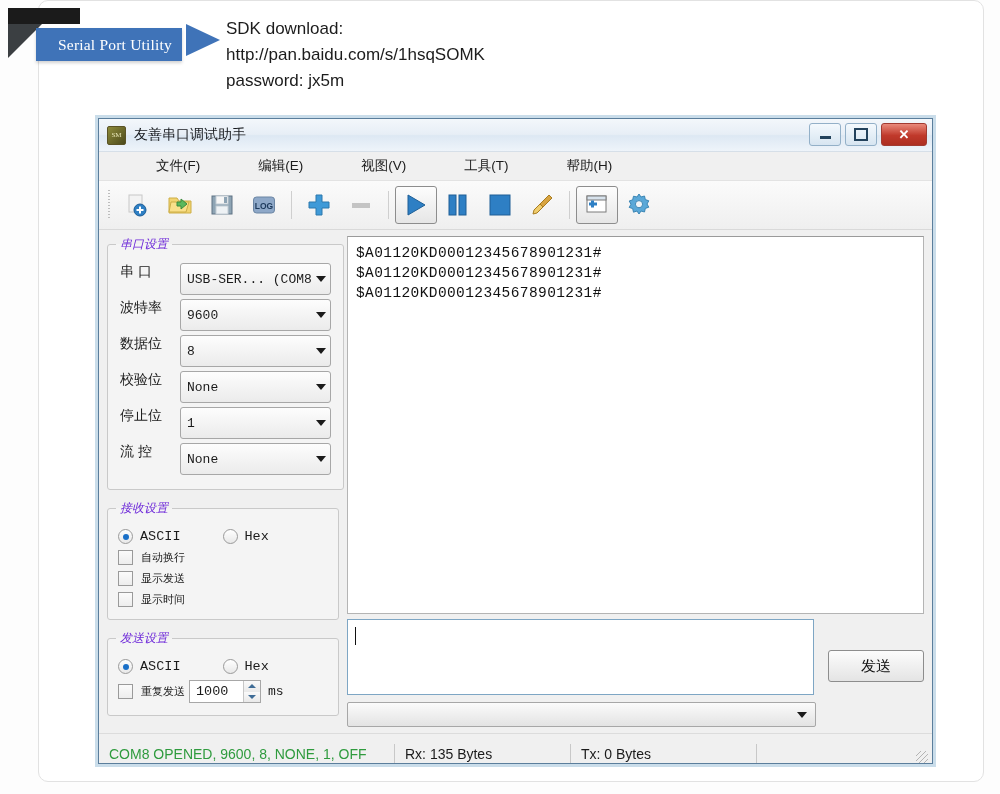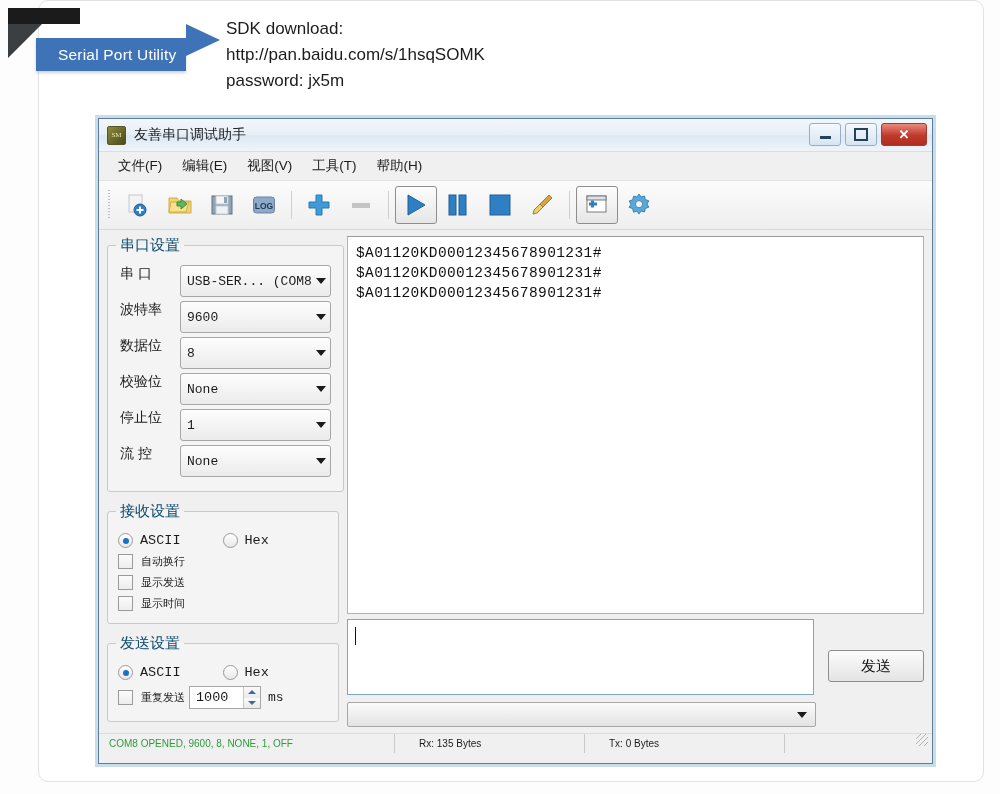--- a/index.html
+++ b/index.html
@@ -22,25 +22,26 @@
   .ribbon-wrap{position:absolute;left:0;top:8px;height:52px;}
   .ribbon-fold{
     position:absolute;left:8px;top:0px;width:72px;height:16px;background:#1b1b1b;
   }
   .ribbon-fold2{
     position:absolute;left:8px;top:16px;width:0;height:0;
     border-left:34px solid #3b3f42;
     border-bottom:34px solid transparent;
   }
   .ribbon{
-    position:absolute;left:36px;top:30px;height:33px;
+    position:absolute;left:36px;top:20px;height:33px;
     background:#3f73b8;
     display:flex;align-items:center;
     padding-left:22px;padding-right:10px;
     box-shadow:0 2px 3px rgba(0,0,0,.18);
+    font-family:Liberation Serif, serif;
   }
   .ribbon-label{
     color:#ffffff;font-size:15.5px;letter-spacing:.2px;white-space:nowrap;
   }
   .ribbon-arrow{
     position:absolute;top:16px;width:0;height:0;
     border-top:16.5px solid transparent;
     border-bottom:16.5px solid transparent;
     border-left:34px solid #3f73b8;
   }
@@ -87,21 +88,21 @@
   .wb.close{
     width:44px;border:1px solid #a13b32;
     background:linear-gradient(to bottom,#e98a7c,#c0392b 55%,#ad2f22);
     color:#fff;font-size:13px;font-weight:bold;font-family:"Liberation Sans",sans-serif;
   }
 
   .menubar{
     height:28px;display:flex;align-items:center;gap:6px;padding-left:12px;
     background:#f0f0f0;font-size:13.5px;
   }
-  .menu-item{padding:3px 7px;white-space:nowrap;}
+  .menu-item{padding:3px 7px;white-space:nowrap;margin-left:38px;}
 
   .toolbar{
     height:48px;display:flex;align-items:center;gap:0px;padding-left:6px;
     background:linear-gradient(to bottom,#fbfbfb,#efefef);
     border-top:1px solid #e3e3e3;border-bottom:1px solid #d9d9d9;
   }
   .grip{width:8px;height:30px;margin-right:4px;
     background-image:repeating-linear-gradient(to bottom,#bdbdbd 0 1px,transparent 1px 3px);
     background-size:2px 3px;background-repeat:repeat-y;background-position:3px 0;}
   .tbtn{width:40px;height:36px;display:flex;align-items:center;justify-content:center;border:1px solid transparent;border-radius:3px;}
@@ -110,21 +111,21 @@
 
   
   .wbody{display:flex;height:497px;padding:6px 8px 0 8px;box-sizing:border-box;}
   .left{width:232px;flex:none;}
   .right{flex:1;margin-left:8px;display:flex;flex-direction:column;}
 
   fieldset.grp{
     border:1px solid #c9c9c9;border-radius:3px;margin:0 0 10px 0;padding:6px 8px 10px 8px;
     background:#f4f4f4;
   }
-  fieldset.grp legend{font-size:15px;padding:0 4px;color:#0c4a6e;}
+  fieldset.grp legend{font-size:12px;padding:0 4px;color:#6d28d9;font-style:italic;}
 
   .row{display:flex;align-items:flex-start;margin:4px 4px;}
   .row .lbl{width:60px;font-size:14px;white-space:nowrap;}
   .combo{
     flex:1;height:32px;border:1px solid #a7a7a7;border-radius:3px;
     background:linear-gradient(to bottom,#fdfdfd,#ebebeb);
     display:flex;align-items:center;padding:0 4px 0 6px;
     font-family:"Liberation Mono","DejaVu Sans Mono",monospace;font-size:13px;color:#1a1a1a;
     position:relative;box-sizing:border-box;
   }
@@ -175,21 +176,21 @@
   .histcombo{
     flex:1;height:25px;border:1px solid #a7a7a7;border-radius:2px;
     background:linear-gradient(to bottom,#fbfbfb,#e3e3e3);
     display:flex;align-items:center;justify-content:flex-end;padding-right:8px;box-sizing:border-box;
   }
   .hist-sp{width:94px;margin-left:14px;flex:none;}
 
   .statusbar{
     position:absolute;left:0;right:0;bottom:0;height:29px;
     background:#f0f0f0;border-top:1px solid #dcdcdc;
-    display:flex;align-items:flex-start;font-size:10px;gap:14px;
+    display:flex;align-items:flex-end;font-size:14px;
   }
   .st{padding:0 10px;height:19px;display:flex;align-items:center;}
   .st.sep{border-right:1px solid #c8c8c8;}
   .st.ok{color:#2f9b3e;width:296px;box-sizing:border-box;}
   .st.rx{width:176px;box-sizing:border-box;}
   .st.tx{width:186px;box-sizing:border-box;}
   .st.blank{flex:1;}
   .gripper{
     width:12px;height:12px;margin-right:4px;
     background-image:

